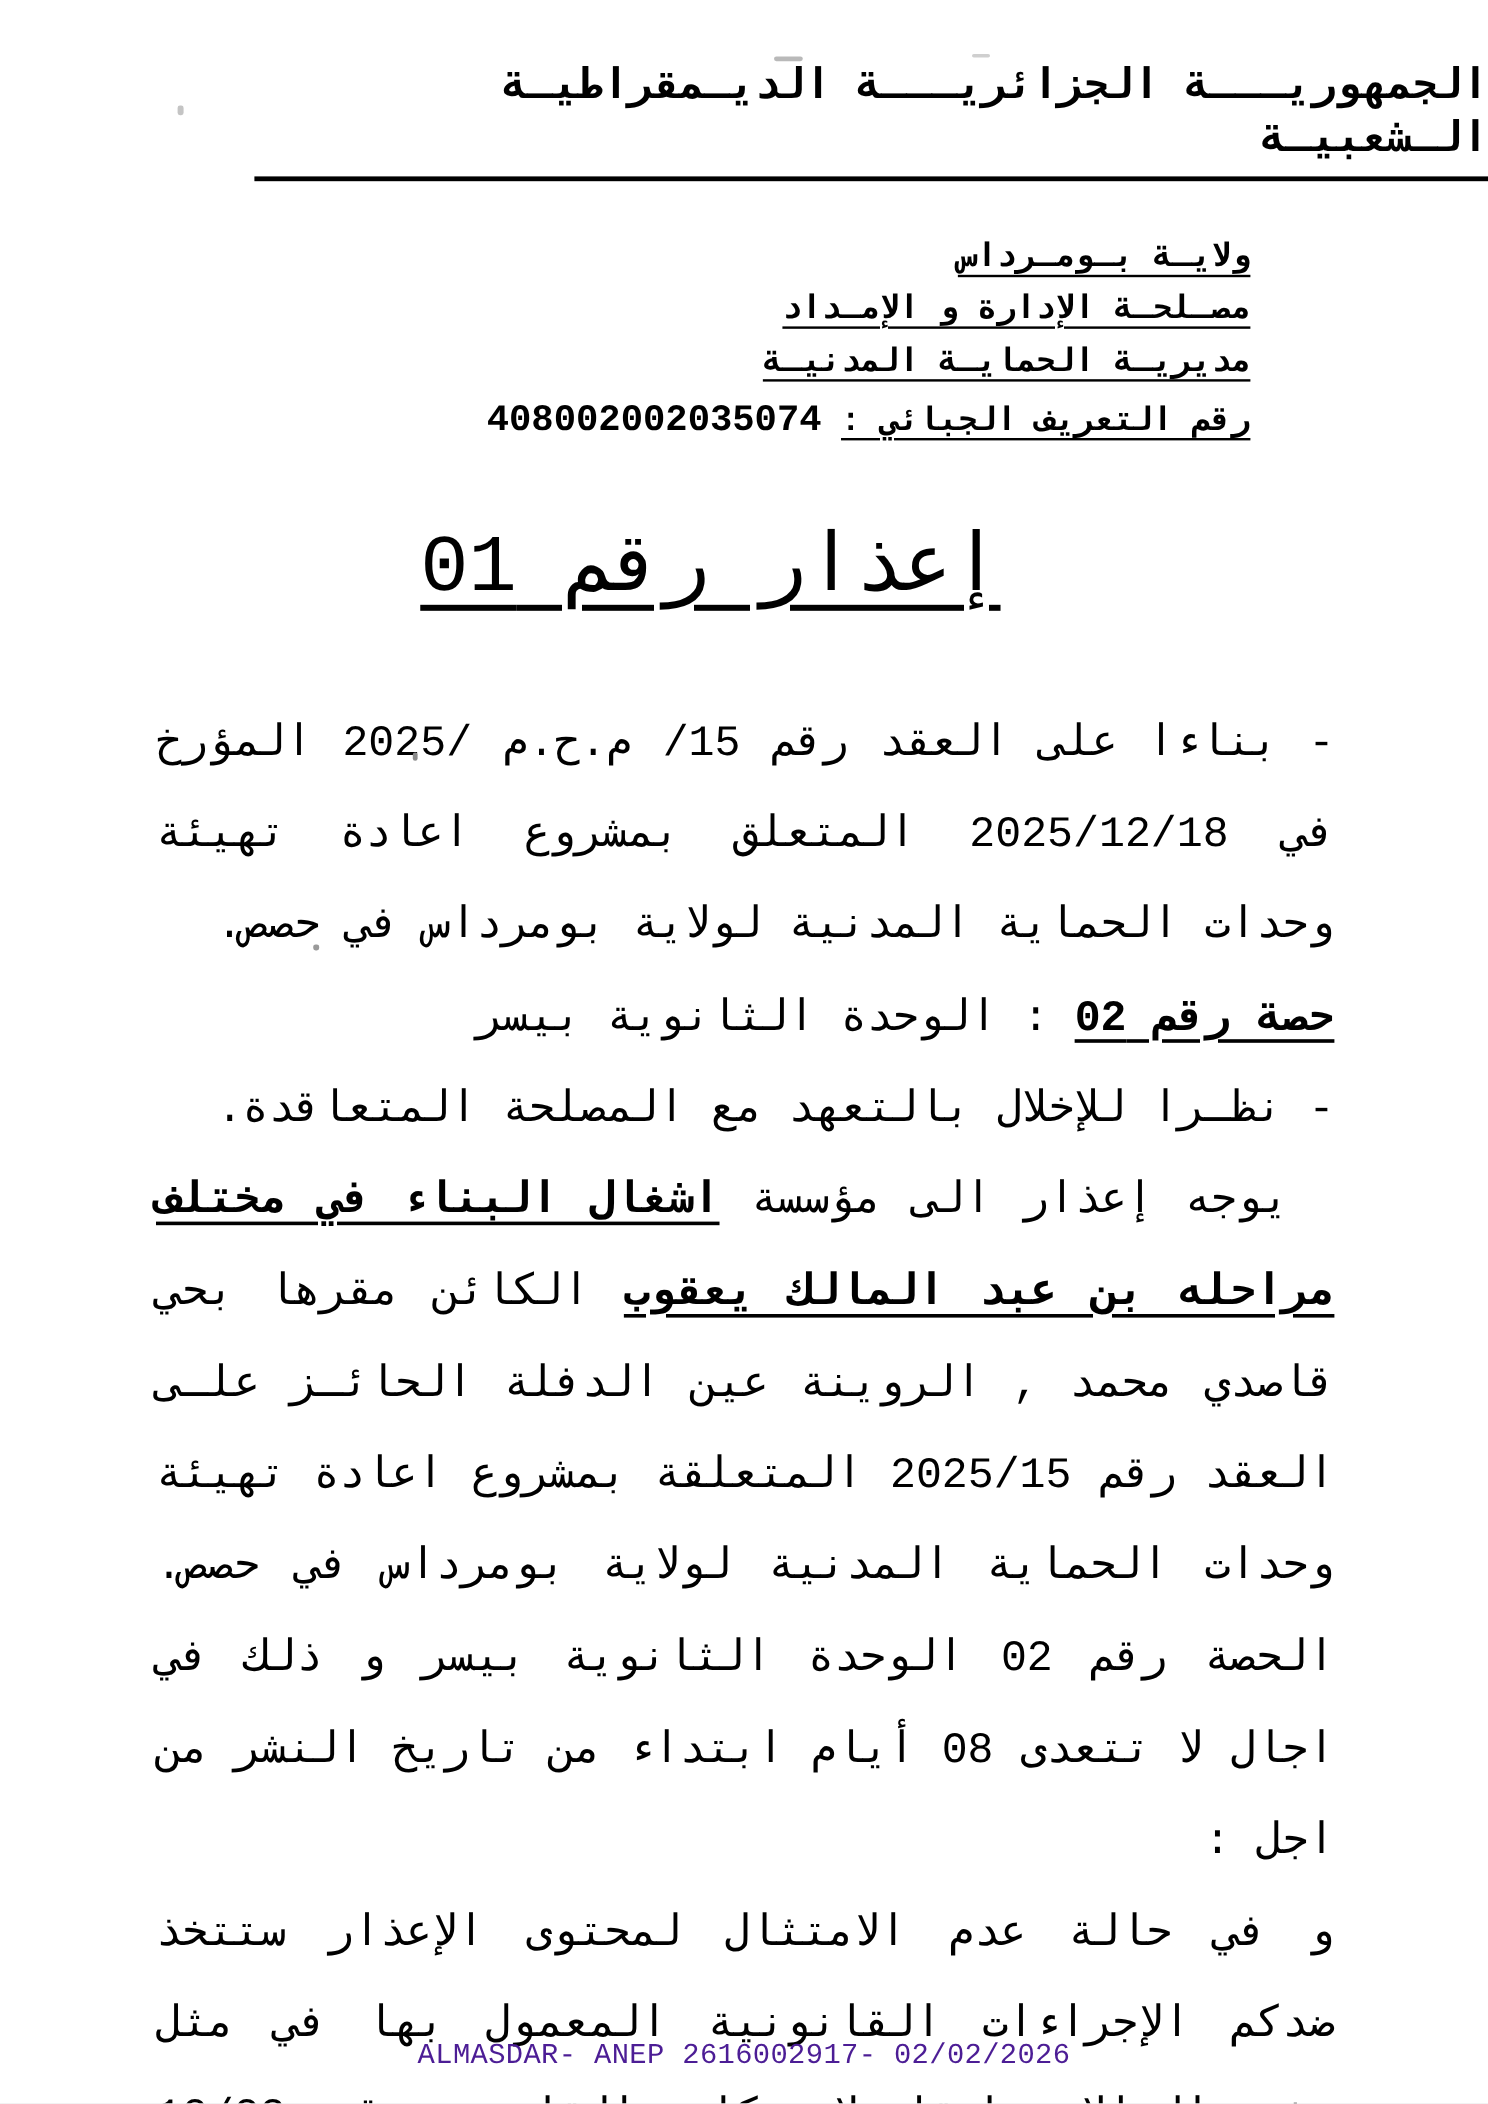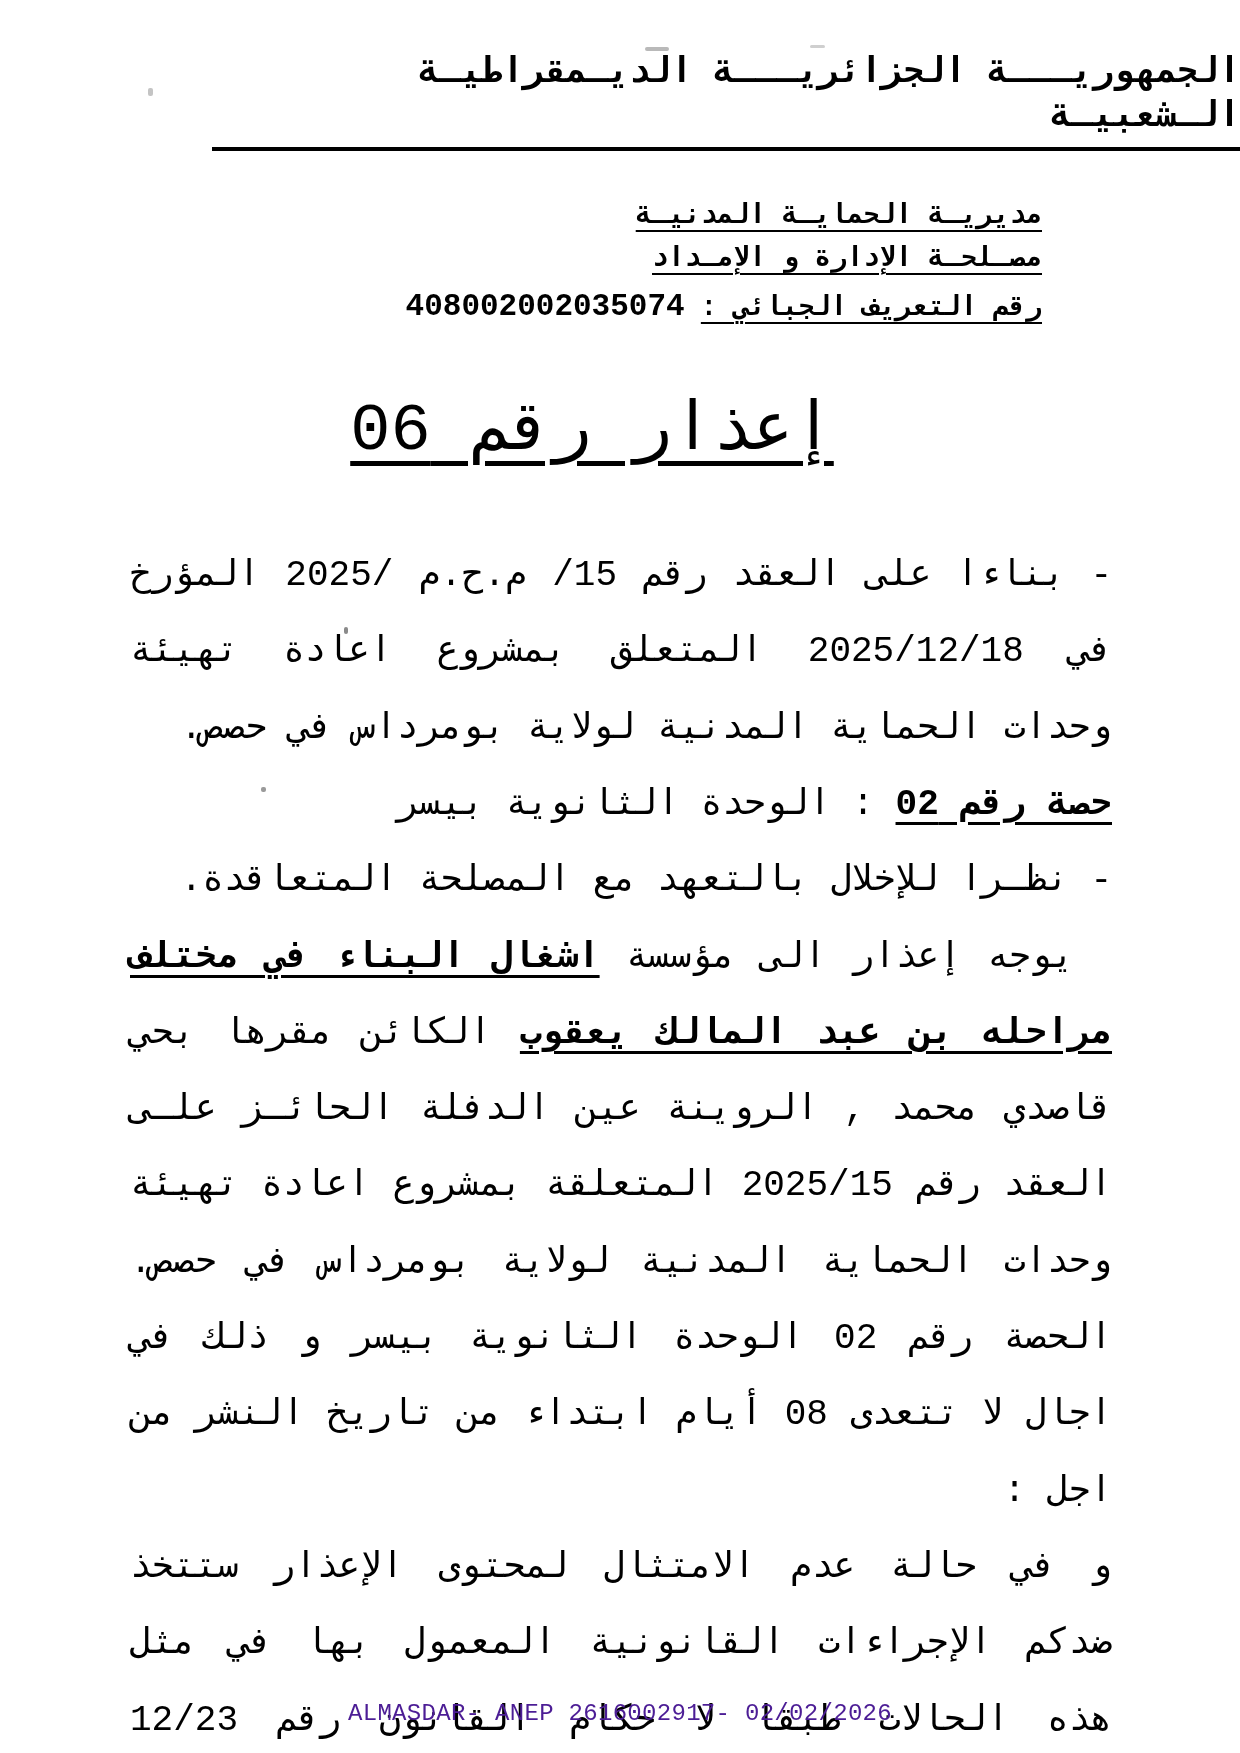--- a/index.html
+++ b/index.html
@@ -107,33 +107,36 @@
   <span class="artifact art-1"></span>
   <span class="artifact art-2"></span>
   <span class="artifact art-3"></span>
   <span class="artifact art-4"></span>
   <span class="artifact art-5"></span>
 
   <div class="republic-title" dir="rtl">الجمهوريـــة الجزائريـــة الديـمقراطيـة الـشعبيـة</div>
 
   <div class="org-block" dir="rtl">
     <div>
-      <span class="u">مديريـة الحمايـة المدنيـة</span>
+      <span class="u">ولايـة بـومـرداس</span>
     </div>
     <div>
       <span class="u">مصـلحـة الإدارة و الإمـداد</span>
+    </div>
+    <div>
+      <span class="u">مديريـة الحمايـة المدنيـة</span>
     </div>
     <div>
       <span class="u">رقم التعريف الجبائي :</span>
       <span class="tax-value">408002002035074</span>
     </div>
   </div>
 
   <div class="notice-title" dir="rtl">
-    <span class="u">إعذار رقم 06</span>
+    <span class="u">إعذار رقم 01</span>
   </div>
 
   <div class="doc-body" dir="rtl">
 
     <p>- بناءا على العقد رقم 15/ م.ح.م /2025 المؤرخ في 2025/12/18 المتعلق بمشروع اعادة تهيئة وحدات الحماية المدنية لولاية بومرداس في حصص.</p>
 
     <p>
       <span class="bu">حصة رقم 02</span><span> : الوحدة الثانوية بيسر</span>
     </p>
 

